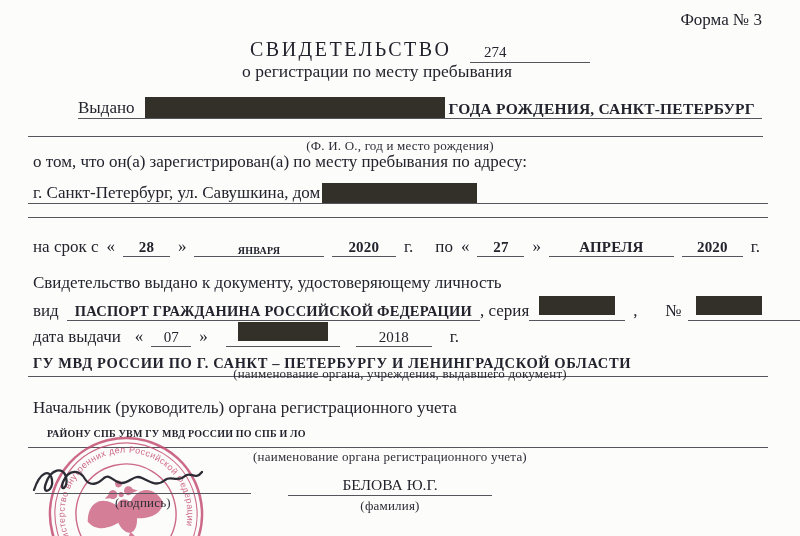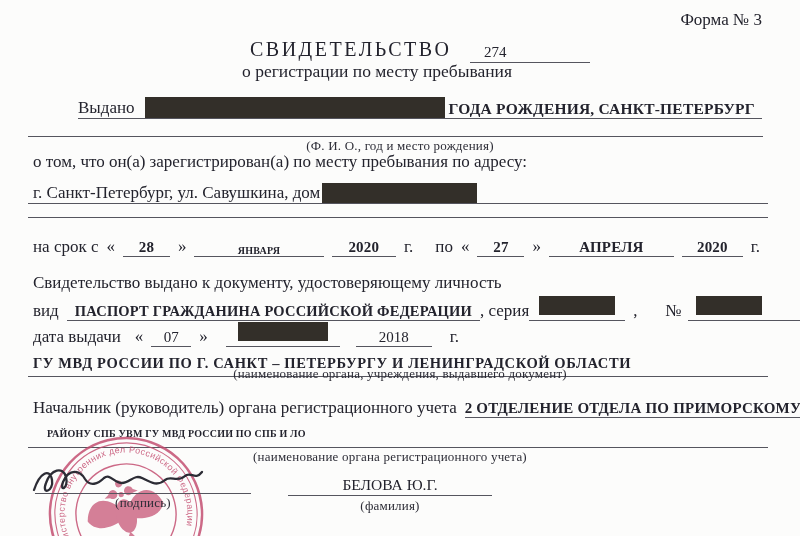--- a/index.html
+++ b/index.html
@@ -86,21 +86,20 @@
     <span class="t17" style="margin-left:10px;">г.</span>
   </div>
 
   <div class="abs line" style="top:342px; left:28px; width:740px; height:22px;margin-top:12px;">
     <span class="bold-fill" style="font-size:14.5px; margin-left:5px; letter-spacing:.6px; white-space:nowrap;">ГУ  МВД  РОССИИ  ПО  Г. САНКТ – ПЕТЕРБУРГУ  И  ЛЕНИНГРАДСКОЙ ОБЛАСТИ</span>
   </div>
   <div class="abs cap center-cap" style="top:366px;">(наименование органа, учреждения, выдавшего документ)</div>
 
   <div class="abs row-flex" style="top:398px; left:33px; right:33px;">
     <span class="t17" style="white-space:nowrap;">Начальник (руководитель) органа регистрационного учета</span>
-    <span class="u-field bold-fill" style="flex:1; font-size:15px; margin-left:8px; white-space:nowrap;">2 ОТДЕЛЕНИЕ ОТДЕЛА  ПО ПРИМОРСКОМУ</span>
   </div>
   <div class="abs line" style="top:423px; left:28px; width:740px; height:24px;">
     <span class="bold-fill" style="font-size:10px; margin-left:19px; white-space:nowrap;">РАЙОНУ СПБ УВМ  ГУ  МВД РОССИИ  ПО СПБ  И  ЛО</span>
   </div>
   <div class="abs cap" style="top:449px; left:0; width:780px; text-align:center;">(наименование органа регистрационного учета)</div>
 
   <svg class="abs" style="top:430px; left:35px; z-index:1;" width="182" height="170" viewBox="0 0 182 170">
     <g transform="translate(91,84) rotate(-14)" fill="none" stroke="#c2496d" opacity="0.82">
       <circle r="76" stroke-width="2.6"></circle>
       <circle r="71" stroke-width="1.1"></circle>

